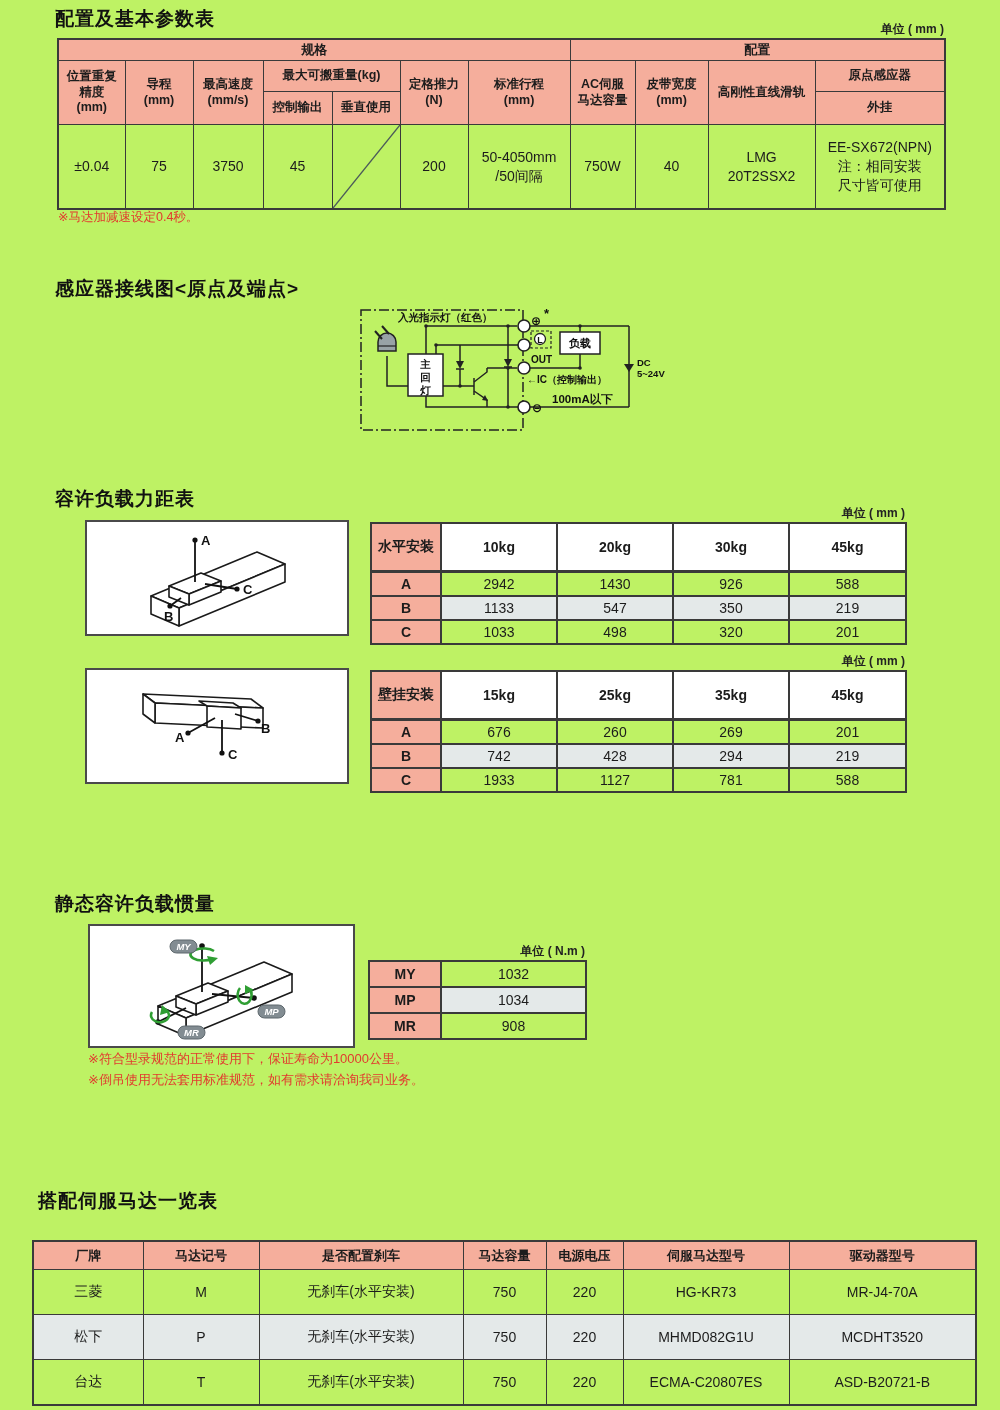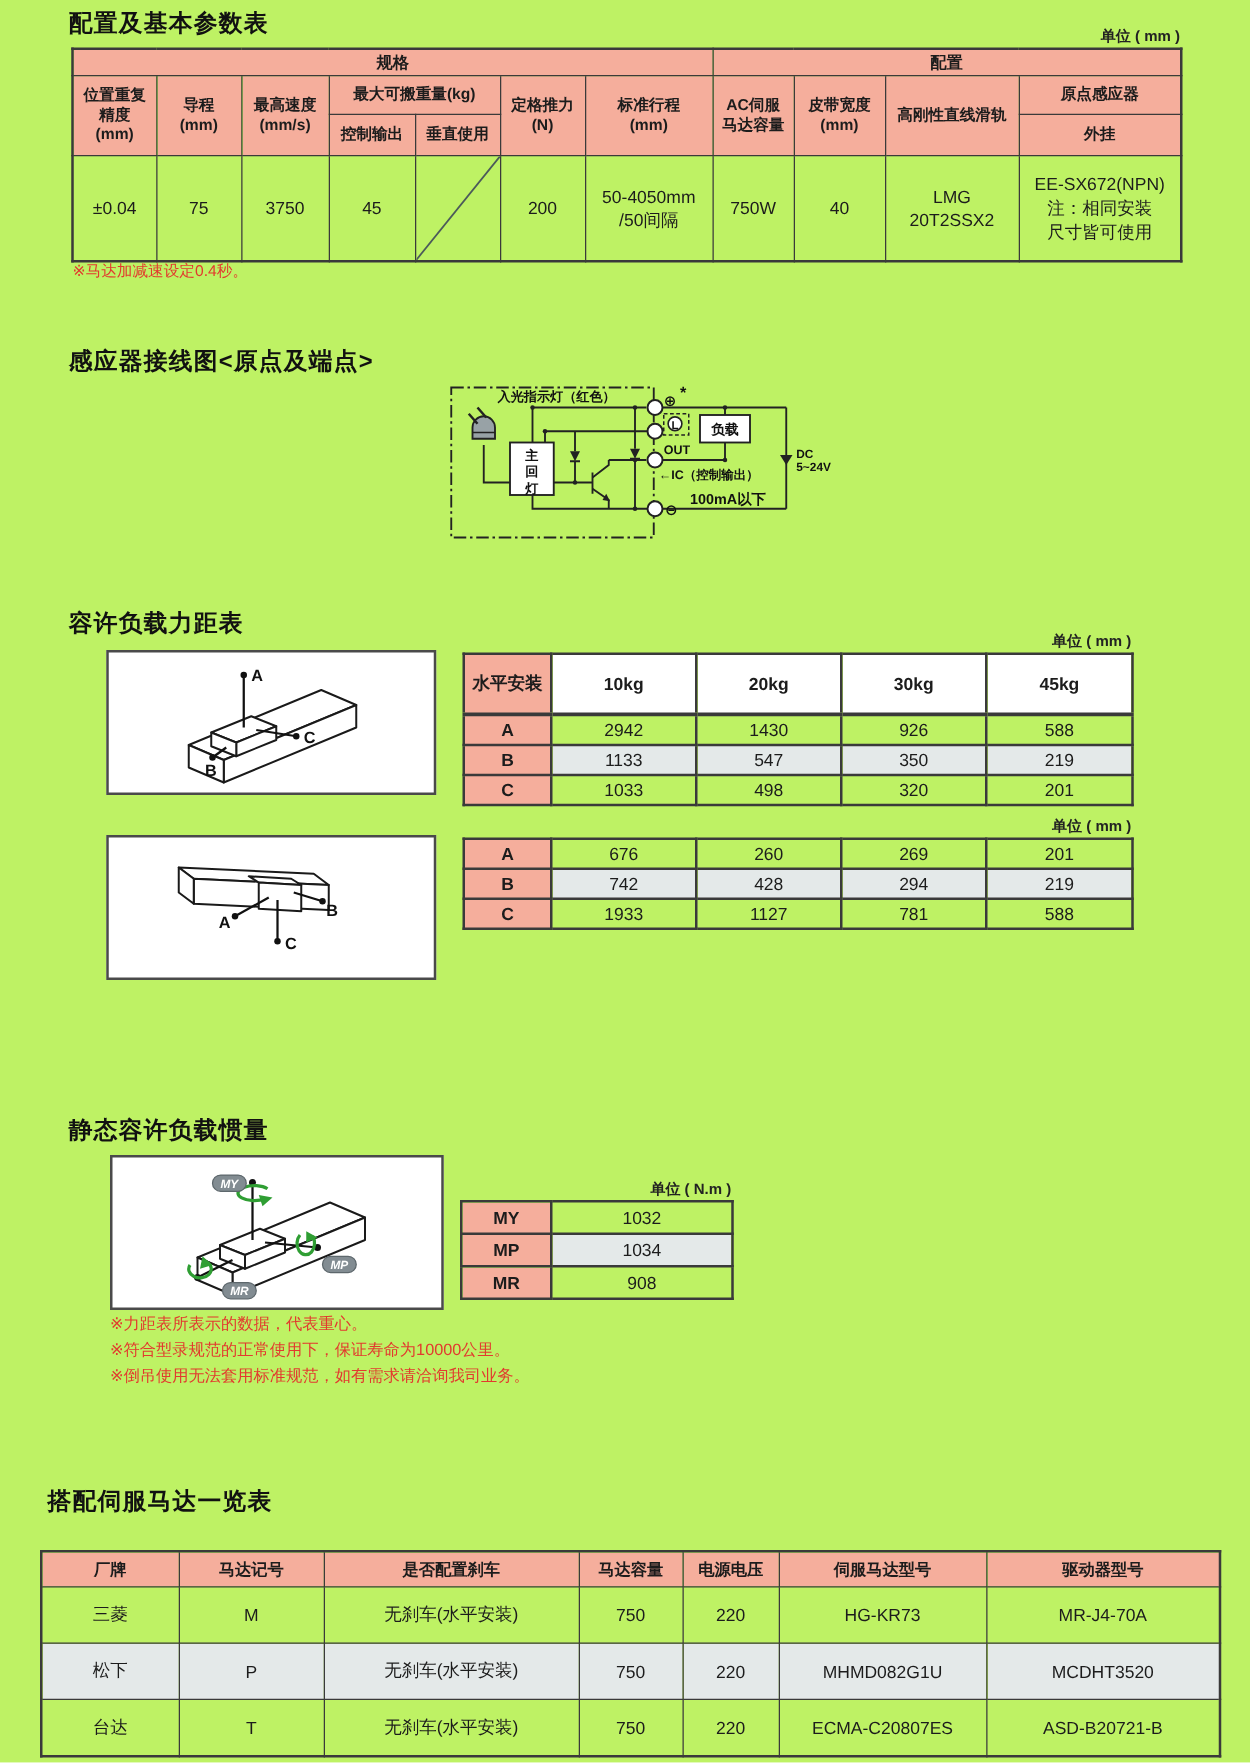--- a/index.html
+++ b/index.html
@@ -300,20 +300,27 @@
 
   <table class="mt abs" style="left:370px;top:670px;width:535px;">
     <colgroup>
         <col style="width:70px">
         <col style="width:116px">
         <col style="width:116px">
         <col style="width:116px">
         <col style="width:117px">
       </colgroup>
     <tbody>
+        <tr class="mh">
+      <th class="hdr">壁挂安装</th>
+      <th class="kg">15kg</th>
+      <th class="kg">25kg</th>
+      <th class="kg">35kg</th>
+      <th class="kg">45kg</th>
+    </tr>
     <tr class="dr">
       <th class="hdr">A</th>
       <td>676</td>
       <td>260</td>
       <td>269</td>
       <td>201</td>
     </tr>
     <tr class="dr alt">
       <th class="hdr">B</th>
       <td>742</td>
@@ -391,21 +398,20 @@
       <td>1034</td>
     </tr>
     <tr>
       <th class="hdr">MR</th>
       <td>908</td>
     </tr>
   </tbody>
     </table>
 
   <div class="abs note" id="notes" style="left:88px;top:1048px;">
-    <div>※力距表所表示的数据，代表重心。</div>
     <div>※符合型录规范的正常使用下，保证寿命为10000公里。</div>
     <div>※倒吊使用无法套用标准规范，如有需求请洽询我司业务。</div>
   </div>
 
   <div class="abs title" style="left:38px;top:1188px;">搭配伺服马达一览表</div>
 
   <table class="sv abs" style="left:32px;top:1240px;width:943px;">
     <colgroup>
       <col style="width:110px">
         <col style="width:116px">

